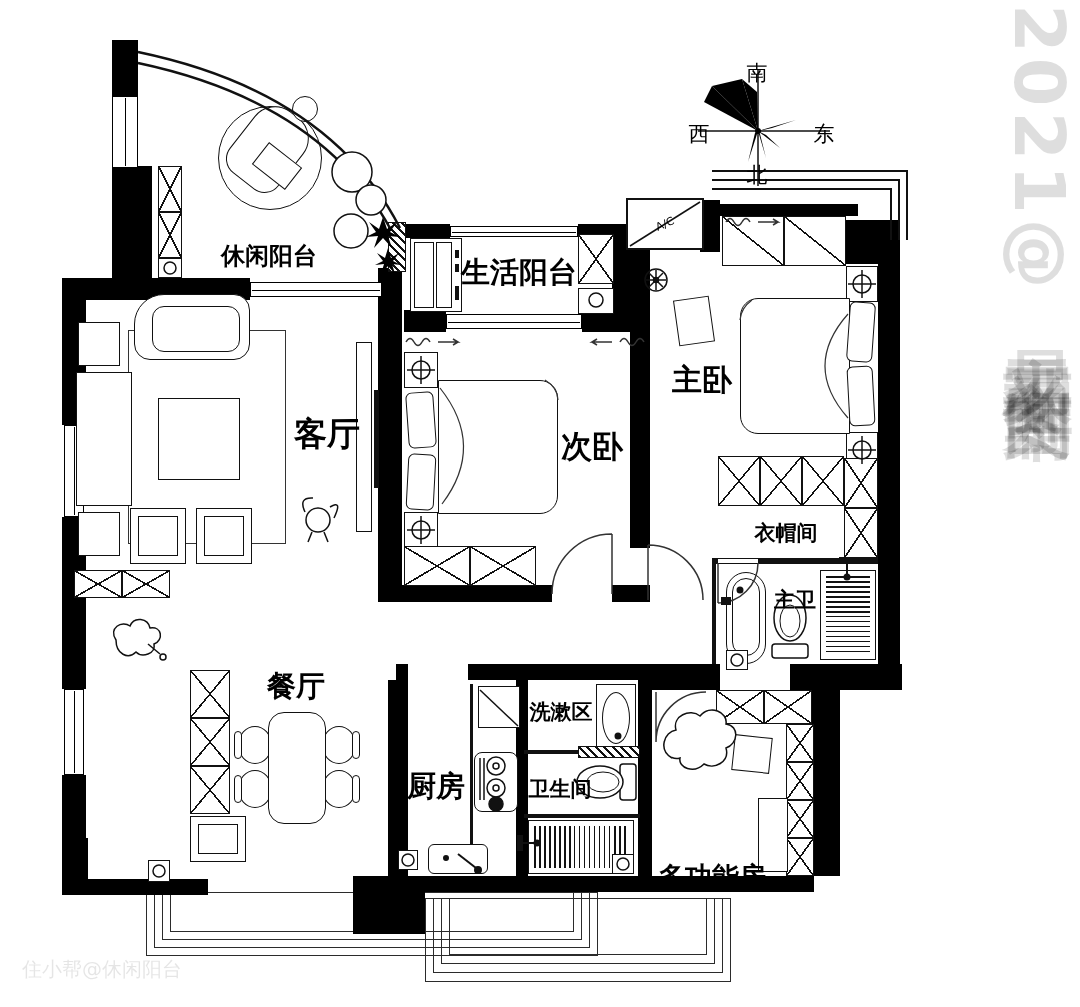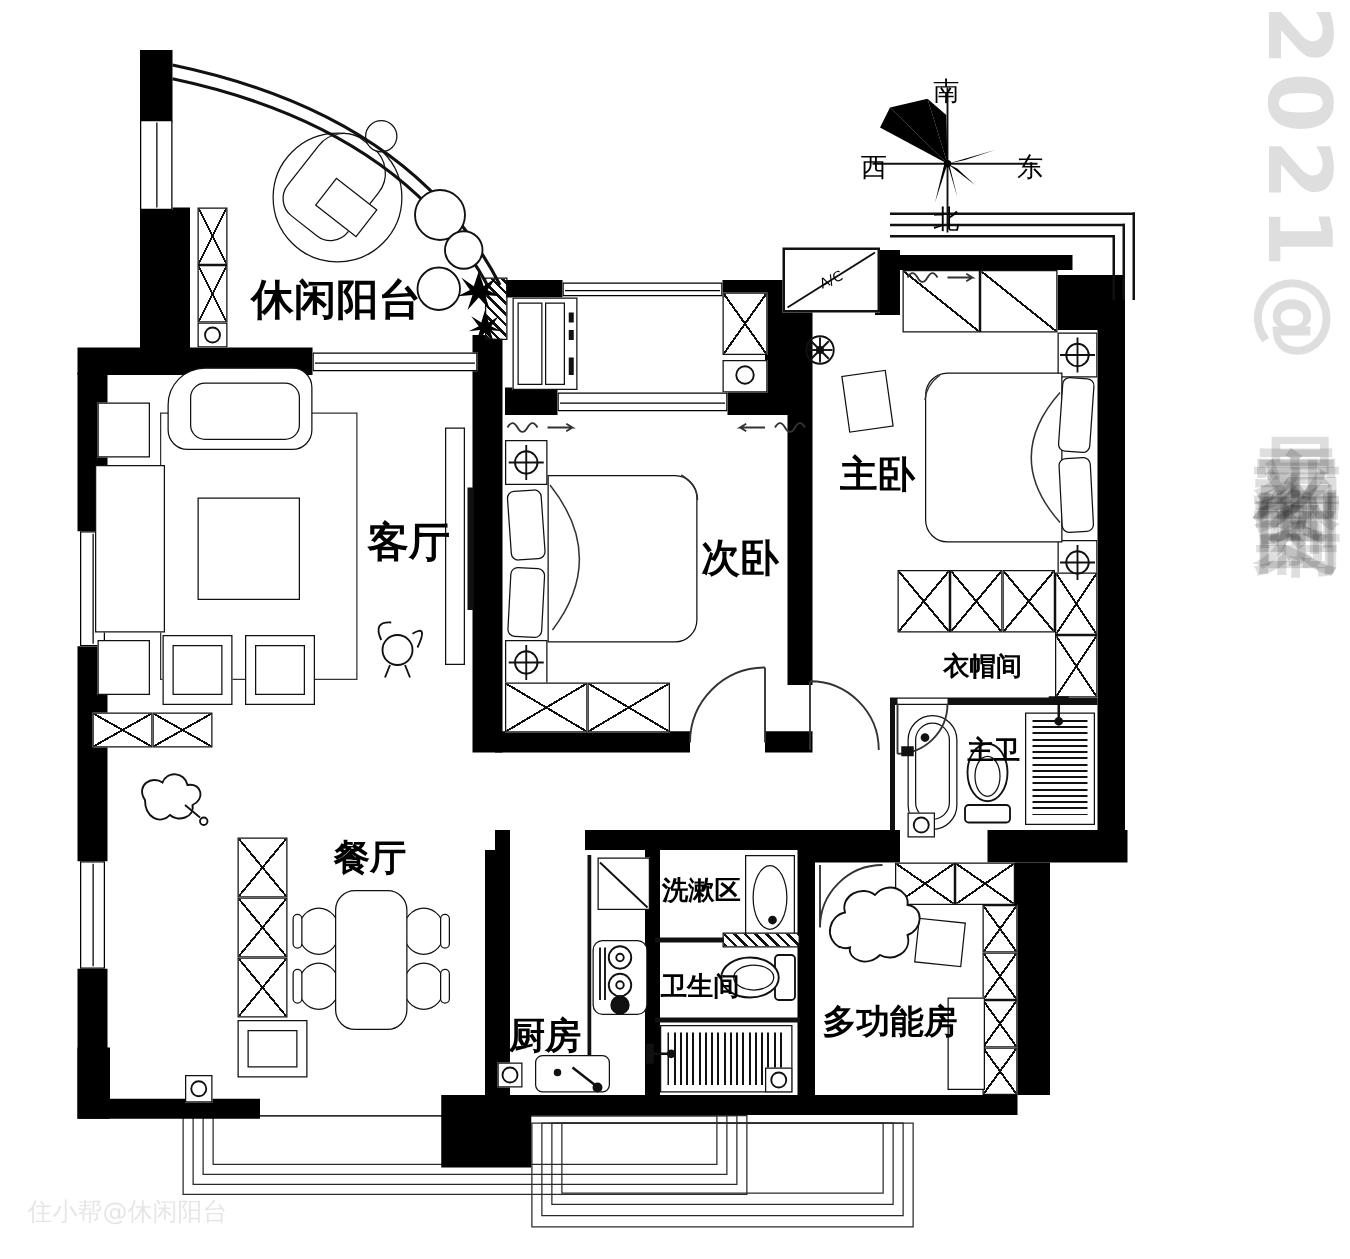--- a/index.html
+++ b/index.html
@@ -338,31 +338,32 @@
       <polygon points="758,131 742,79 757,92" fill="#000"></polygon>
       <polygon points="758,131 704,102 712,86" fill="#000"></polygon>
       <polygon points="758,131 796,120 772,128" fill="#000"></polygon>
       <polygon points="758,131 780,148 766,135" fill="#000"></polygon>
       <polygon points="758,131 748,162 755,133" fill="#000"></polygon>
       <polygon points="758,131 766,158 760,134" fill="#000"></polygon>
       <circle cx="758" cy="131" r="3" fill="#000"></circle>
     </g>
   </svg>
 
-  <span class="lbl" style="left:269px;top:240px;font-size:34px">休闲阳台</span>
+  <span class="lbl" style="left:269px;top:256px;font-size:24px">休闲阳台</span>
+  <span class="lbl" style="left:519px;top:273px;font-size:29px">生活阳台</span>
   <span class="lbl" style="left:327px;top:434px;font-size:33px">客厅</span>
   <span class="lbl" style="left:592px;top:447px;font-size:31px">次卧</span>
   <span class="lbl" style="left:702px;top:380px;font-size:30px">主卧</span>
   <span class="lbl" style="left:786px;top:533px;font-size:21px">衣帽间</span>
   <span class="lbl" style="left:795px;top:600px;font-size:21px">主卫</span>
   <span class="lbl" style="left:296px;top:687px;font-size:29px">餐厅</span>
-  <span class="lbl" style="left:436px;top:829px;font-size:29px">厨房</span>
+  <span class="lbl" style="left:436px;top:787px;font-size:29px">厨房</span>
   <span class="lbl" style="left:561px;top:712px;font-size:21px">洗漱区</span>
   <span class="lbl" style="left:560px;top:789px;font-size:21px">卫生间</span>
-  <span class="lbl" style="left:712px;top:817px;font-size:27px">多功能房</span>
+  <span class="lbl" style="left:712px;top:877px;font-size:27px">多功能房</span>
 
   <span class="lbl" style="left:757px;top:73px;font-size:21px;font-weight:normal">南</span>
   <span class="lbl" style="left:699px;top:134px;font-size:21px;font-weight:normal">西</span>
   <span class="lbl" style="left:824px;top:134px;font-size:21px;font-weight:normal">东</span>
   <span class="lbl" style="left:757px;top:175px;font-size:21px;font-weight:normal">北</span>
 
   <div id="wm-right">2021@易家工社平面方案制图</div>
   <div id="wm-bl">住小帮@休闲阳台</div>
 </div>
 

